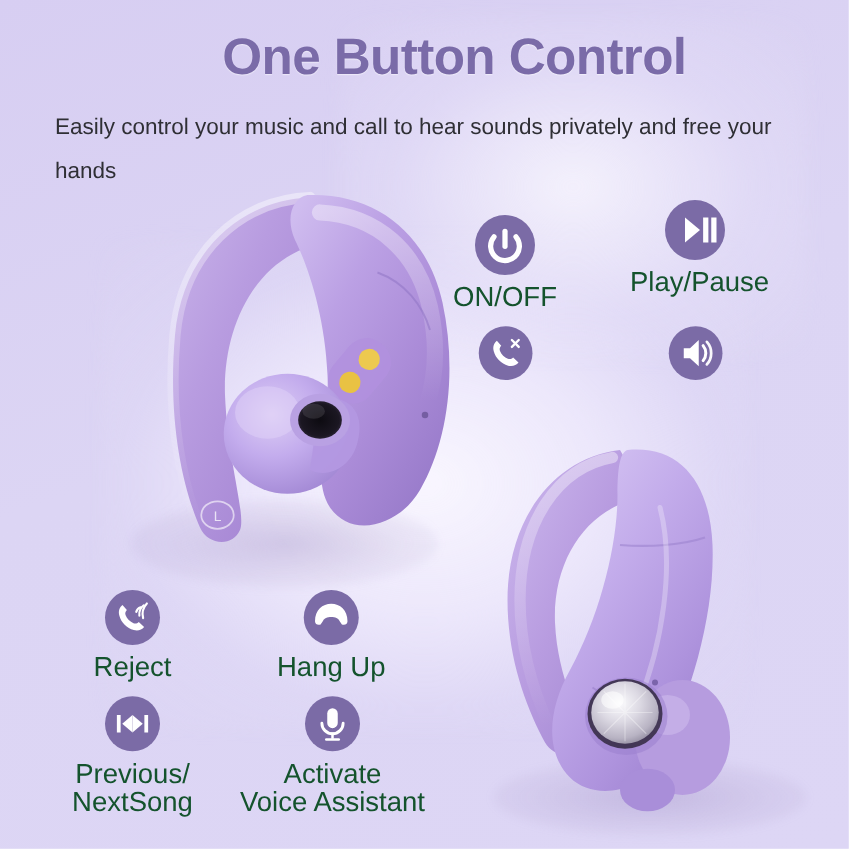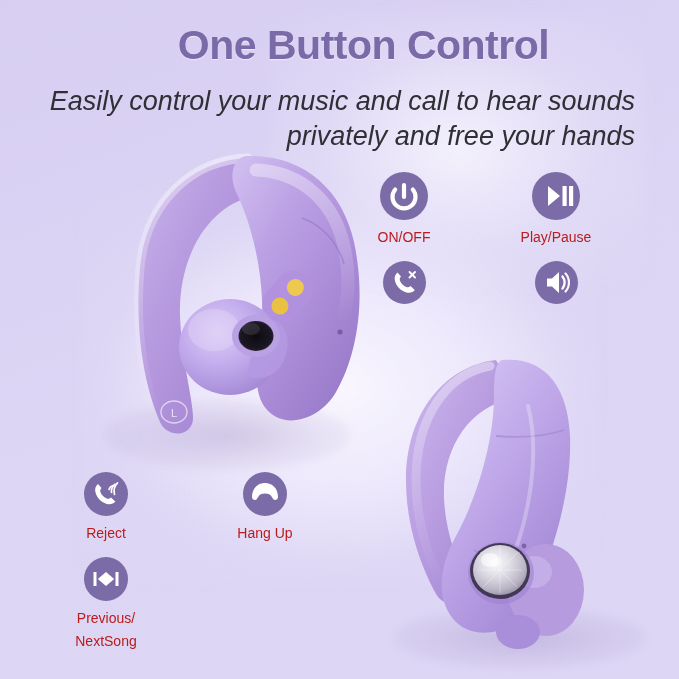--- a/index.html
+++ b/index.html
@@ -59,43 +59,42 @@
     letter-spacing: -0.5px;
     color: #7a6ba8;
     text-shadow: 0 1px 1px rgba(255,255,255,0.55);
     padding-left: 24px;
   }
   .subtitle {
     position: absolute;
     top: 84px;
     left: 44px;
     width: 591px;
-    text-align: right;
-    font-size: 27px;
+    text-align: left;
+    font-size: 18px;
     line-height: 35px;
     color: #2f2f35;
-    font-style: italic;
   }
 
   
   .icon-cell {
     position: absolute;
     text-align: center;
   }
   .circle {
     border-radius: 50%;
     background: #7b6ba6;
     margin: 0 auto;
     position: relative;
   }
   .icon-label {
     margin-top: 6px;
-    font-size: 14px;
+    font-size: 22px;
     line-height: 23px;
-    color: #b91c1c;
+    color: #14532d;
     white-space: pre-line;
   }
   .circle svg { display: block; }
 
   
   .bud { position: absolute; }
   .shadow-blob {
     position: absolute;
     border-radius: 50%;
     background: radial-gradient(ellipse at 50% 50%,
@@ -247,21 +246,21 @@
   <div class="icon-cell" style="left:354px; top:172px; width:100px;">
     <div class="circle" style="width:48px;height:48px;">
       <svg width="48" height="48" viewBox="0 0 48 48">
         <path d="M24 13 L24 25" stroke="#ffffff" stroke-width="4.2" stroke-linecap="round" fill="none"></path>
         <path d="M15.2 17.5 A11.5 11.5 0 1 0 32.8 17.5" stroke="#ffffff" stroke-width="4.2" fill="none" stroke-linecap="round"></path>
       </svg>
     </div>
     <div class="icon-label">ON/OFF</div>
   </div>
 
-  <div class="icon-cell" style="left:504px; top:172px; width:104px;">
+  <div class="icon-cell" style="left:504px; top:160px; width:104px;">
     <div class="circle" style="width:48px;height:48px;">
       <svg width="48" height="48" viewBox="0 0 48 48">
         <path d="M16 14 L28 24 L16 34 Z" fill="#ffffff"></path>
         <rect x="30.5" y="14" width="4.2" height="20" fill="#ffffff"></rect>
         <rect x="37" y="14" width="4.2" height="20" fill="#ffffff"></rect>
       </svg>
     </div>
     <div class="icon-label">Play/Pause</div>
   </div>
 
@@ -323,14 +322,26 @@
         <rect x="9.5" y="15" width="3" height="14" fill="#ffffff"></rect>
         <path d="M22 15 L13.8 22 L22 29 Z" fill="#ffffff"></path>
         <path d="M22 15 L30.2 22 L22 29 Z" fill="#ffffff"></path>
         <rect x="31.5" y="15" width="3" height="14" fill="#ffffff"></rect>
       </svg>
     </div>
     <div class="icon-label">Previous/
 NextSong</div>
   </div>
 
+  <div class="icon-cell" style="left:186px; top:557px; width:160px;">
+    <div class="circle" style="width:44px;height:44px;">
+      <svg width="44" height="44" viewBox="0 0 44 44">
+        <rect x="17.8" y="9.5" width="8.4" height="16" rx="4.2" fill="#ffffff"></rect>
+        <path d="M13.5 21.5 A8.5 8.5 0 0 0 30.5 21.5" stroke="#ffffff" stroke-width="2.3" fill="none" stroke-linecap="round"></path>
+        <rect x="21" y="29" width="2" height="5" fill="#ffffff"></rect>
+        <rect x="16" y="33.5" width="12" height="2.1" rx="1" fill="#ffffff"></rect>
+      </svg>
+    </div>
+    <div class="icon-label">Activate
+Voice Assistant</div>
+  </div>
 
 </div>
 
 </body></html>

